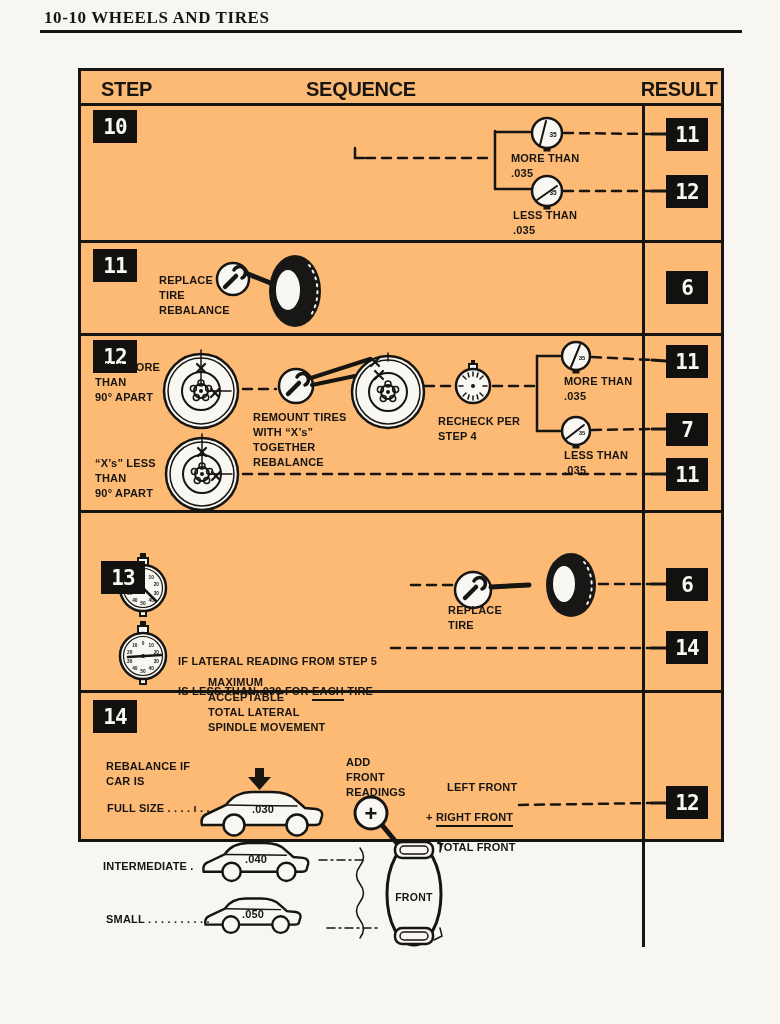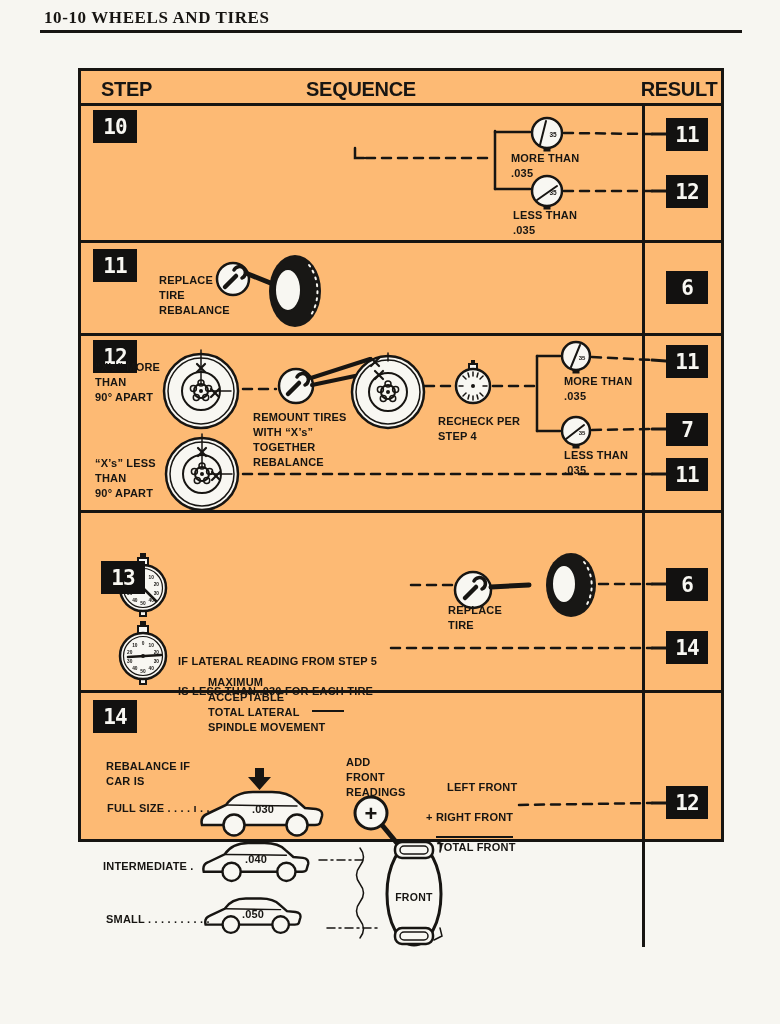--- a/index.html
+++ b/index.html
@@ -13,21 +13,21 @@
   #hdr-rule{left:0;top:32px;width:640px;height:3px;background:#171512;}
   #divider{left:561px;top:33px;width:3px;height:843px;background:#171512;}
   .rowline{left:0;width:640px;height:3px;background:#171512;}
   .stepnum,.resnum{background:#121110;color:#f8f7f2;display:flex;align-items:center;justify-content:center;
       font:bold 21px "DejaVu Sans Mono",monospace;letter-spacing:-1px;}
   .stepnum{width:44px;height:33px;}
   .resnum{width:42px;height:33px;}
   .lbl{font:bold 11px/15px "Liberation Sans",sans-serif;letter-spacing:.2px;white-space:pre-line;color:#171512;}
   .ctr{text-align:center;}
   .fbar{border-bottom:2.5px solid #171512;padding-bottom:2px;}
-  .ul{border-bottom:2.5px solid #171512;padding-bottom:13px;}
+  .ul{border-bottom:2.5px solid #171512;padding-bottom:2px;}
   svg{position:absolute;left:0;top:0;}
   svg *{stroke-linecap:round;}
 </style>
 </head>
 <body>
 
 <div class="abs" id="page-title">10-10  WHEELS AND TIRES</div>
 <div class="abs" id="title-rule"></div>
 
 <div class="abs" id="flowtable">

